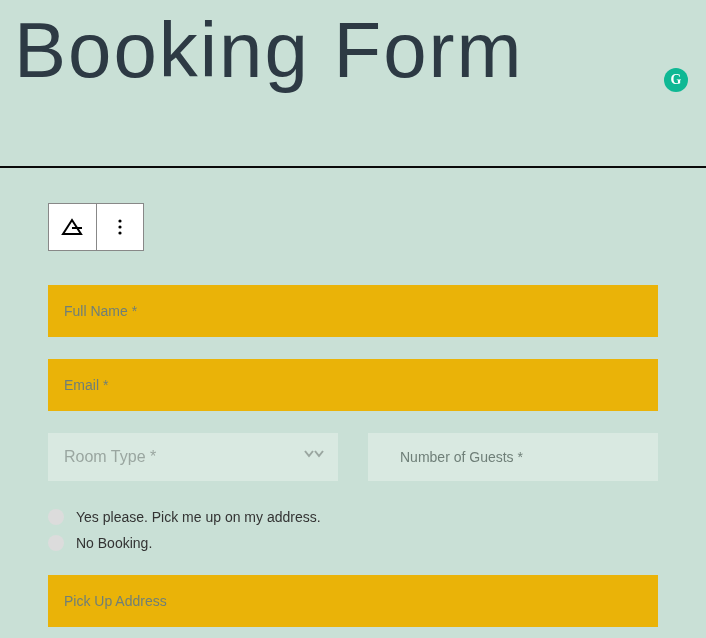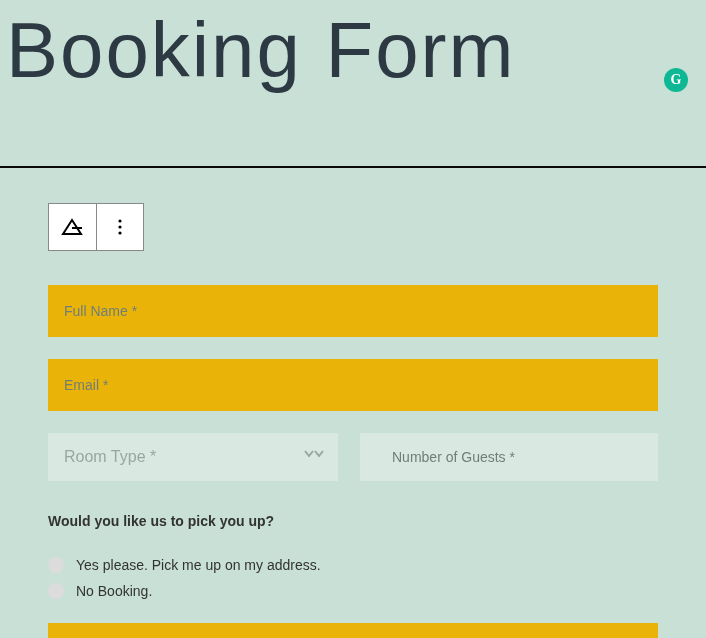--- a/index.html
+++ b/index.html
@@ -9,21 +9,21 @@
     background: #c9e0d6;
     font-family: Arial, Helvetica, sans-serif;
     overflow: hidden;
     position: relative;
   }
   .page-title {
     font-size: 78px;
     font-weight: 300;
     color: #2d3a44;
     letter-spacing: 2px;
-    padding: 0 0 0 6px;
+    padding: 0 0 0 14px;
     line-height: 1.3;
     font-family: "Segoe UI Light","Helvetica Neue",Arial,sans-serif;
   }
   .divider {
     border: none;
     border-top: 2px solid #0a0a0a;
     margin: 65px 0 0 0;
     width: 100%;
   }
   .toolbar {
@@ -55,21 +55,21 @@
     width: 100%;
     height: 52px;
     padding: 0 16px;
     font-size: 14px;
     color: #555;
     margin-top: 22px;
   }
   .field::placeholder { color: #6f7f78; }
   .row {
     display: flex;
-    gap: 22px;
+    gap: 30px;
     margin-top: 22px;
   }
   .select-wrap {
     position: relative;
     flex: 0 0 290px;
   }
   .select-field {
     background: #d9e9e1;
     border: none;
     width: 100%;
@@ -186,21 +186,20 @@
       <span class="chevron">
         <svg width="20" height="12" viewBox="0 0 20 12">
           <polyline points="1,1 5,6 9,1" fill="none" stroke="#9aa6a0" stroke-width="2"></polyline>
           <polyline points="11,1 15,6 19,1" fill="none" stroke="#9aa6a0" stroke-width="2"></polyline>
         </svg>
       </span>
     </div>
     <input class="guests-field" type="text" placeholder="Number of Guests *" style="">
   </div>
 
-  <div class="question">Would you like us to pick you up?</div>
 
   <div class="radio-group">
     <div class="radio-item">
       <span class="radio-circle"></span>
       <span class="radio-label">Yes please. Pick me up on my address.</span>
     </div>
     <div class="radio-item">
       <span class="radio-circle"></span>
       <span class="radio-label">No Booking.</span>
     </div>

